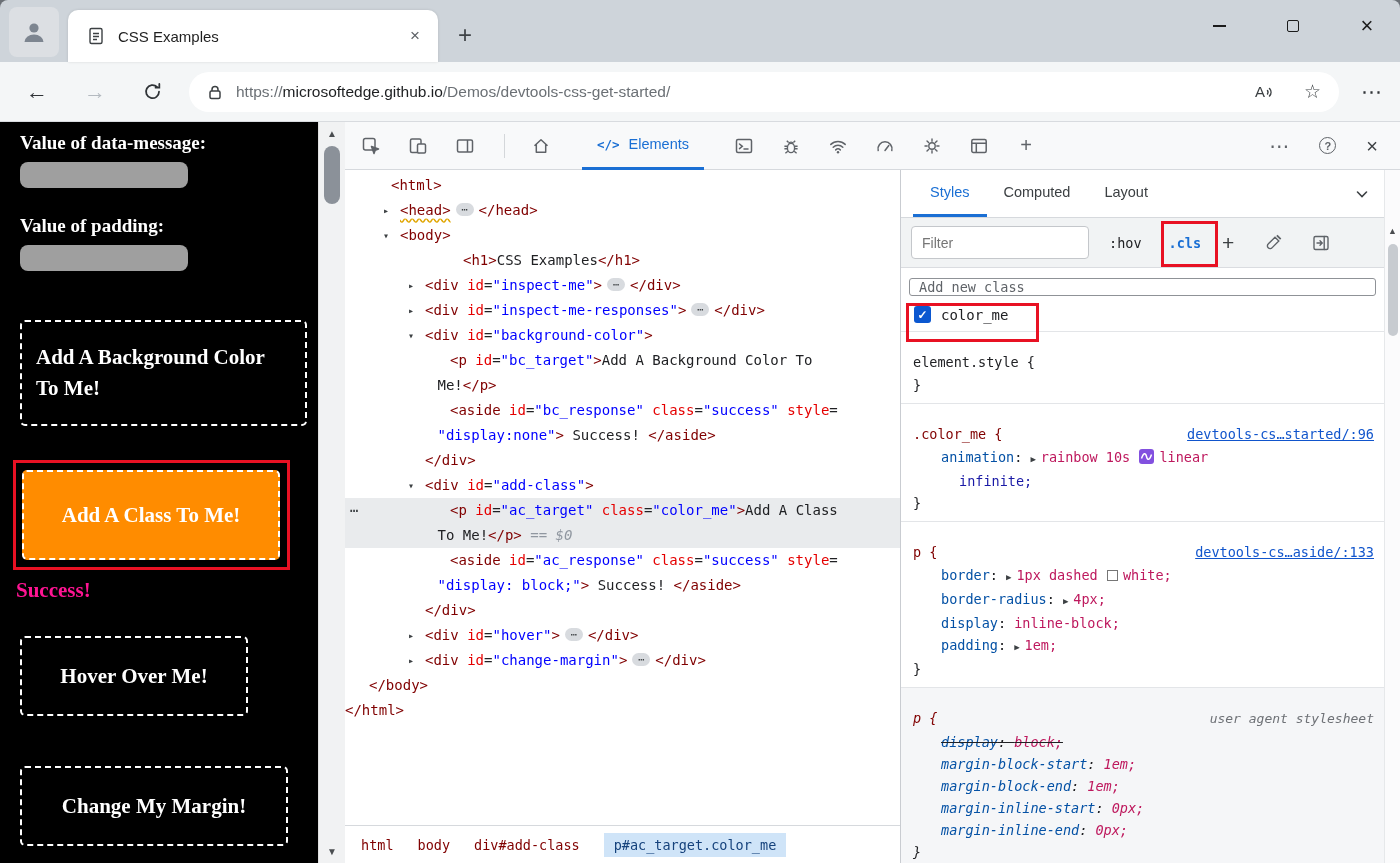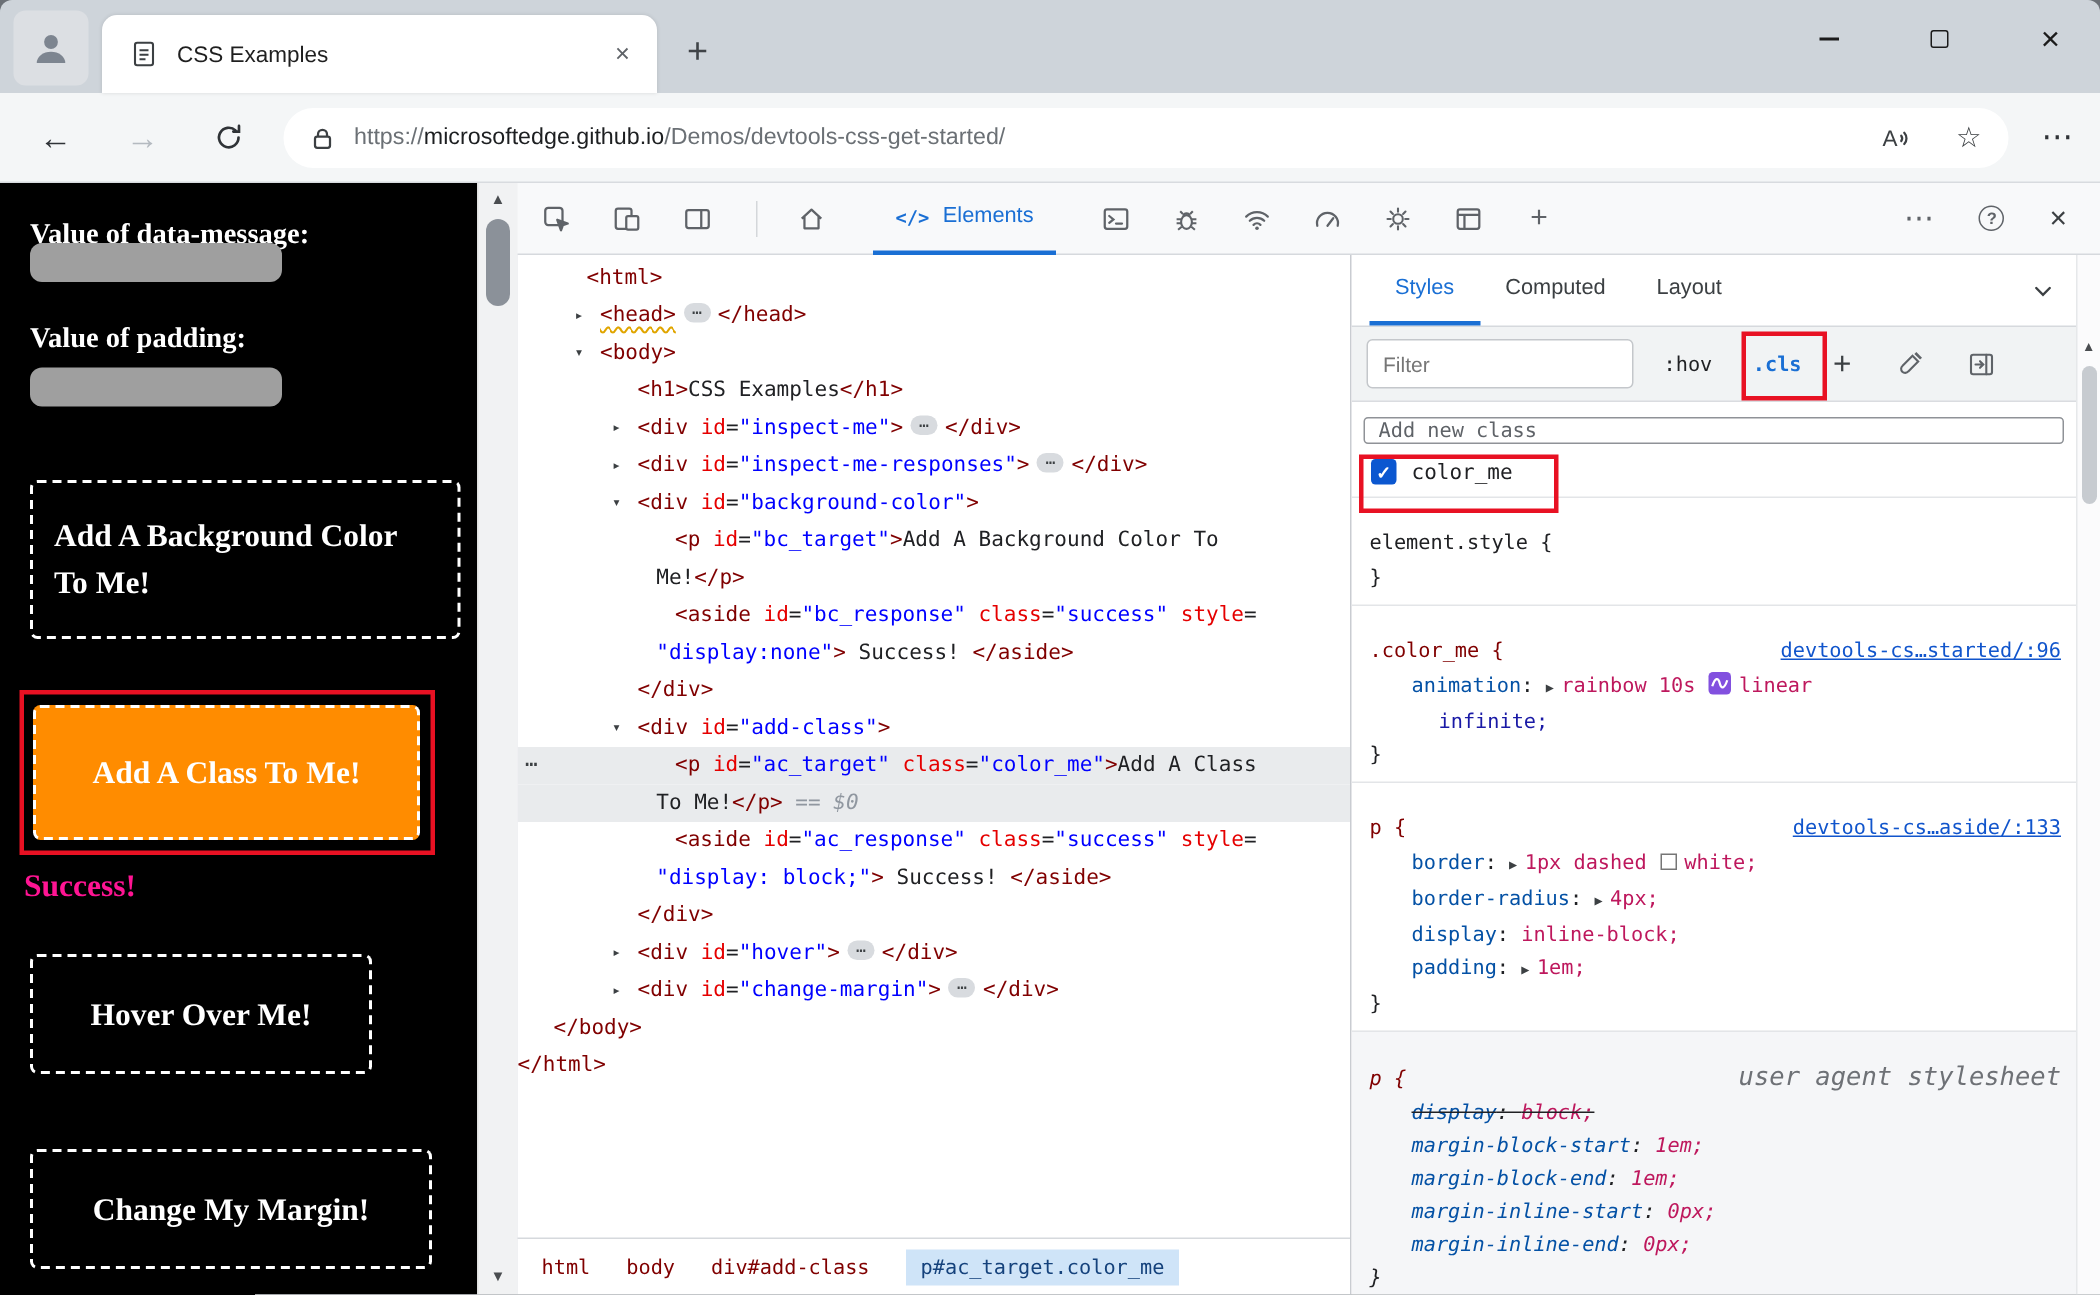--- a/index.html
+++ b/index.html
@@ -102,21 +102,21 @@
 .addclass::placeholder{color:#5f6368}
 .class-row{display:flex;align-items:center;gap:10px;padding:10px 12px 8px 13px}
 .checkbox{width:17px;height:17px;border-radius:3px;background:#0b57d0;color:#fff;display:flex;align-items:center;justify-content:center;font-size:12px;font-weight:bold;flex:none}
 .class-label{font:14px "DejaVu Sans Mono",monospace;color:#202124}
 .rules{font:13.5px "DejaVu Sans Mono",monospace;color:#202124}
 .rule{padding:18px 10px 7px 12px;border-top:1px solid #e3e5e8;line-height:22px}
 .rule-head{display:flex;justify-content:space-between;align-items:baseline;line-height:24px}
 .rule-sel{color:#800000;white-space:nowrap}
 .rule-sel.plain{color:#202124}
 .rule-link{color:#1155cc;text-decoration:underline;margin-left:8px;white-space:nowrap}
-.rule-origin{color:#6e7176;font-style:italic;margin-left:8px;white-space:nowrap;font-size:17px}
+.rule-origin{color:#6e7176;font-style:italic;margin-left:8px;white-space:nowrap;font-size:13px}
 .decl{padding-left:28px}
 .d-name{color:#0451a5}
 .d-val{color:#be185d}
 .decl.struck{text-decoration:line-through}
 .wrap2{padding-left:46px;color:#1a1aa6}
 .d-arrow{font-size:9px;color:#3c4043;margin-right:5px}
 .swatch{display:inline-block;width:11px;height:11px;border:1px solid #767676;vertical-align:-1px;margin:0 5px 0 1px}
 .anim-badge{display:inline-block;width:15px;height:15px;border-radius:3px;background:#8250df;vertical-align:-2px;margin:0 5px 0 1px}
 .rule-close{line-height:22px}
 .rule.ua{background:#f5f6f8;font-style:italic}
@@ -194,21 +194,21 @@
           </svg>
       </span>
       <span class="abar-ic star">☆</span>
     </div>
     <span class="more">⋯</span>
   </div>
 
   <div class="content">
 
     <div class="page">
-      <div class="pg-label" style="top:24px">Value of data-message:</div>
+      <div class="pg-label" style="top:10px">Value of data-message:</div>
       <div class="pg-input" style="top:40px"></div>
       <div class="pg-label" style="top:93px">Value of padding:</div>
       <div class="pg-input" style="top:123px"></div>
       <div class="pg-btn btn-bg">Add A Background Color To Me!</div>
       <div class="pg-btn btn-class" style="background: rgb(255, 140, 0);">Add A Class To Me!</div>
       <div class="pg-success" style="color: rgb(255, 20, 147);">Success!</div>
       <div class="pg-btn btn-hover">Hover Over Me!</div>
       <div class="pg-btn btn-margin">Change My Margin!</div>
     </div>
 
@@ -295,21 +295,21 @@
         </div>
       </div>
 
       <div class="dt-main">
 
         <div class="dom-pane">
           <div class="dom-tree">
               <div class="dom-line" style="padding-left: 46px;"><span class="tk-tag">&lt;html&gt;</span></div>
               <div class="dom-line" style="padding-left: 55px;"><span class="dom-arrow" style="left: 38px;">▸</span><span class="tk-tagsq">&lt;head&gt;</span><span class="dom-badge">⋯</span><span class="tk-tag">&lt;/head&gt;</span></div>
               <div class="dom-line" style="padding-left: 55px;"><span class="dom-arrow" style="left: 38px;">▾</span><span class="tk-tag">&lt;body&gt;</span></div>
-              <div class="dom-line" style="padding-left: 80px;"><span class="tk-tag">&lt;h1&gt;</span><span class="tk-text">CSS Examples</span><span class="tk-tag">&lt;/h1&gt;</span></div>
+              <div class="dom-line" style="padding-left: 118px;"><span class="tk-tag">&lt;h1&gt;</span><span class="tk-text">CSS Examples</span><span class="tk-tag">&lt;/h1&gt;</span></div>
               <div class="dom-line" style="padding-left: 80px;"><span class="dom-arrow" style="left: 63px;">▸</span><span class="tk-tag">&lt;div</span><span class="tk-attr"> id</span><span class="tk-punc">=</span><span class="tk-val">"inspect-me"</span><span class="tk-tag">&gt;</span><span class="dom-badge">⋯</span><span class="tk-tag">&lt;/div&gt;</span></div>
               <div class="dom-line" style="padding-left: 80px;"><span class="dom-arrow" style="left: 63px;">▸</span><span class="tk-tag">&lt;div</span><span class="tk-attr"> id</span><span class="tk-punc">=</span><span class="tk-val">"inspect-me-responses"</span><span class="tk-tag">&gt;</span><span class="dom-badge">⋯</span><span class="tk-tag">&lt;/div&gt;</span></div>
               <div class="dom-line" style="padding-left: 80px;"><span class="dom-arrow" style="left: 63px;">▾</span><span class="tk-tag">&lt;div</span><span class="tk-attr"> id</span><span class="tk-punc">=</span><span class="tk-val">"background-color"</span><span class="tk-tag">&gt;</span></div>
               <div class="dom-line" style="padding-left: 105px;"><span class="tk-tag">&lt;p</span><span class="tk-attr"> id</span><span class="tk-punc">=</span><span class="tk-val">"bc_target"</span><span class="tk-tag">&gt;</span><span class="tk-text">Add A Background Color To</span></div>
               <div class="dom-line" style="padding-left: 92.5px;"><span class="tk-text">Me!</span><span class="tk-tag">&lt;/p&gt;</span></div>
               <div class="dom-line" style="padding-left: 105px;"><span class="tk-tag">&lt;aside</span><span class="tk-attr"> id</span><span class="tk-punc">=</span><span class="tk-val">"bc_response"</span><span class="tk-attr"> class</span><span class="tk-punc">=</span><span class="tk-val">"success"</span><span class="tk-attr"> style</span><span class="tk-punc">=</span></div>
               <div class="dom-line" style="padding-left: 92.5px;"><span class="tk-val">"display:none"</span><span class="tk-tag">&gt;</span><span class="tk-text"> Success! </span><span class="tk-tag">&lt;/aside&gt;</span></div>
               <div class="dom-line" style="padding-left: 80px;"><span class="tk-tag">&lt;/div&gt;</span></div>
               <div class="dom-line" style="padding-left: 80px;"><span class="dom-arrow" style="left: 63px;">▾</span><span class="tk-tag">&lt;div</span><span class="tk-attr"> id</span><span class="tk-punc">=</span><span class="tk-val">"add-class"</span><span class="tk-tag">&gt;</span></div>
               <div class="dom-line sel" style="padding-left: 105px;"><span class="dom-handle">⋯</span><span class="tk-tag">&lt;p</span><span class="tk-attr"> id</span><span class="tk-punc">=</span><span class="tk-val">"ac_target"</span><span class="tk-attr"> class</span><span class="tk-punc">=</span><span class="tk-val">"color_me"</span><span class="tk-tag">&gt;</span><span class="tk-text">Add A Class</span></div>

